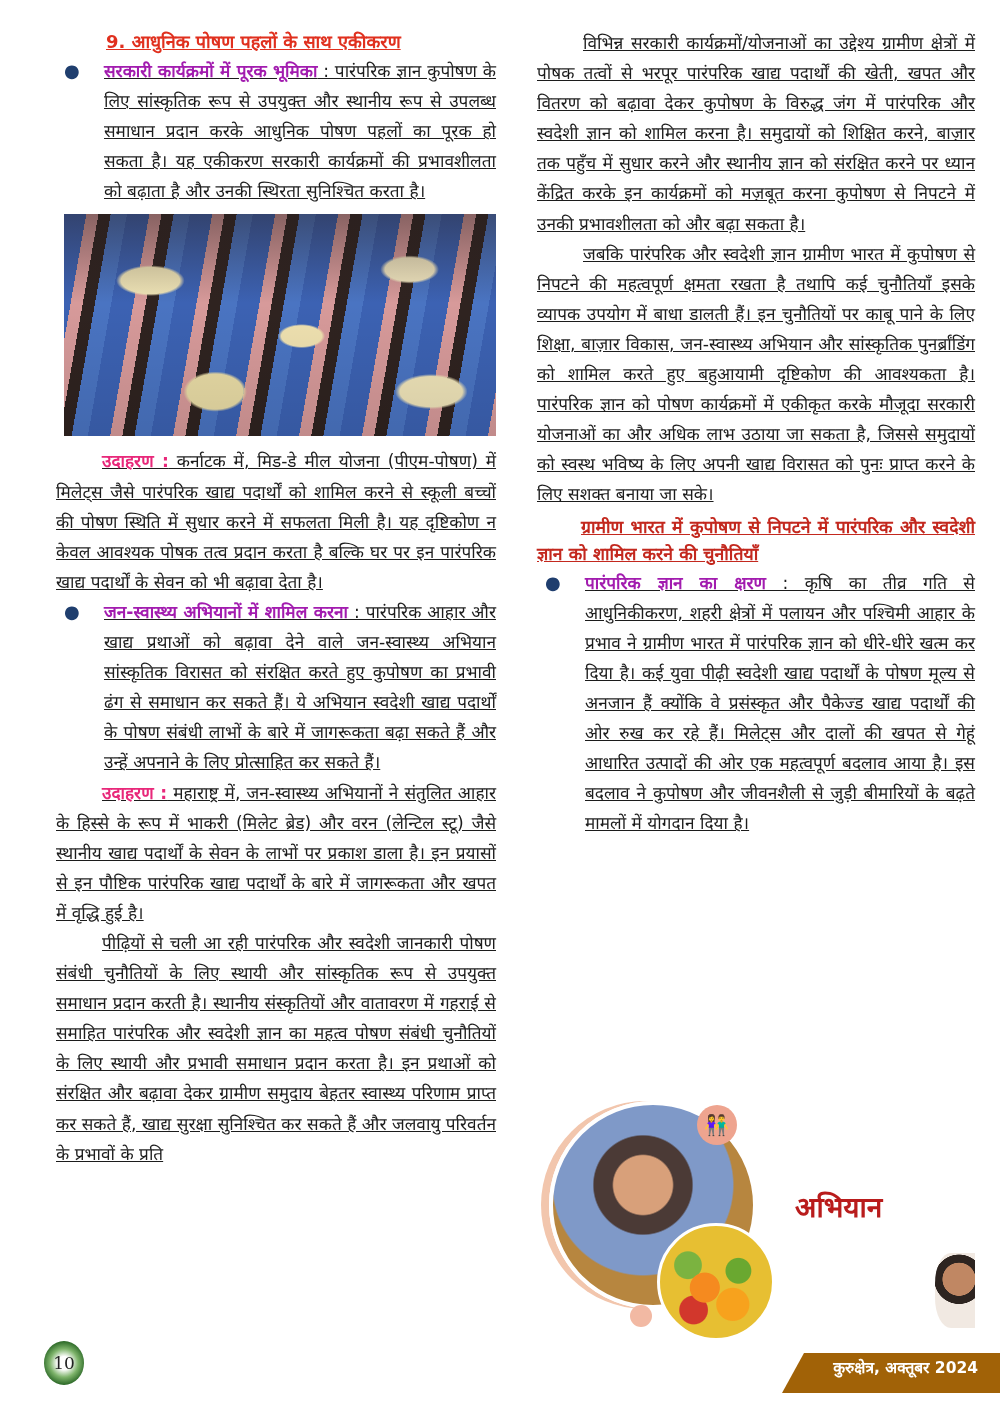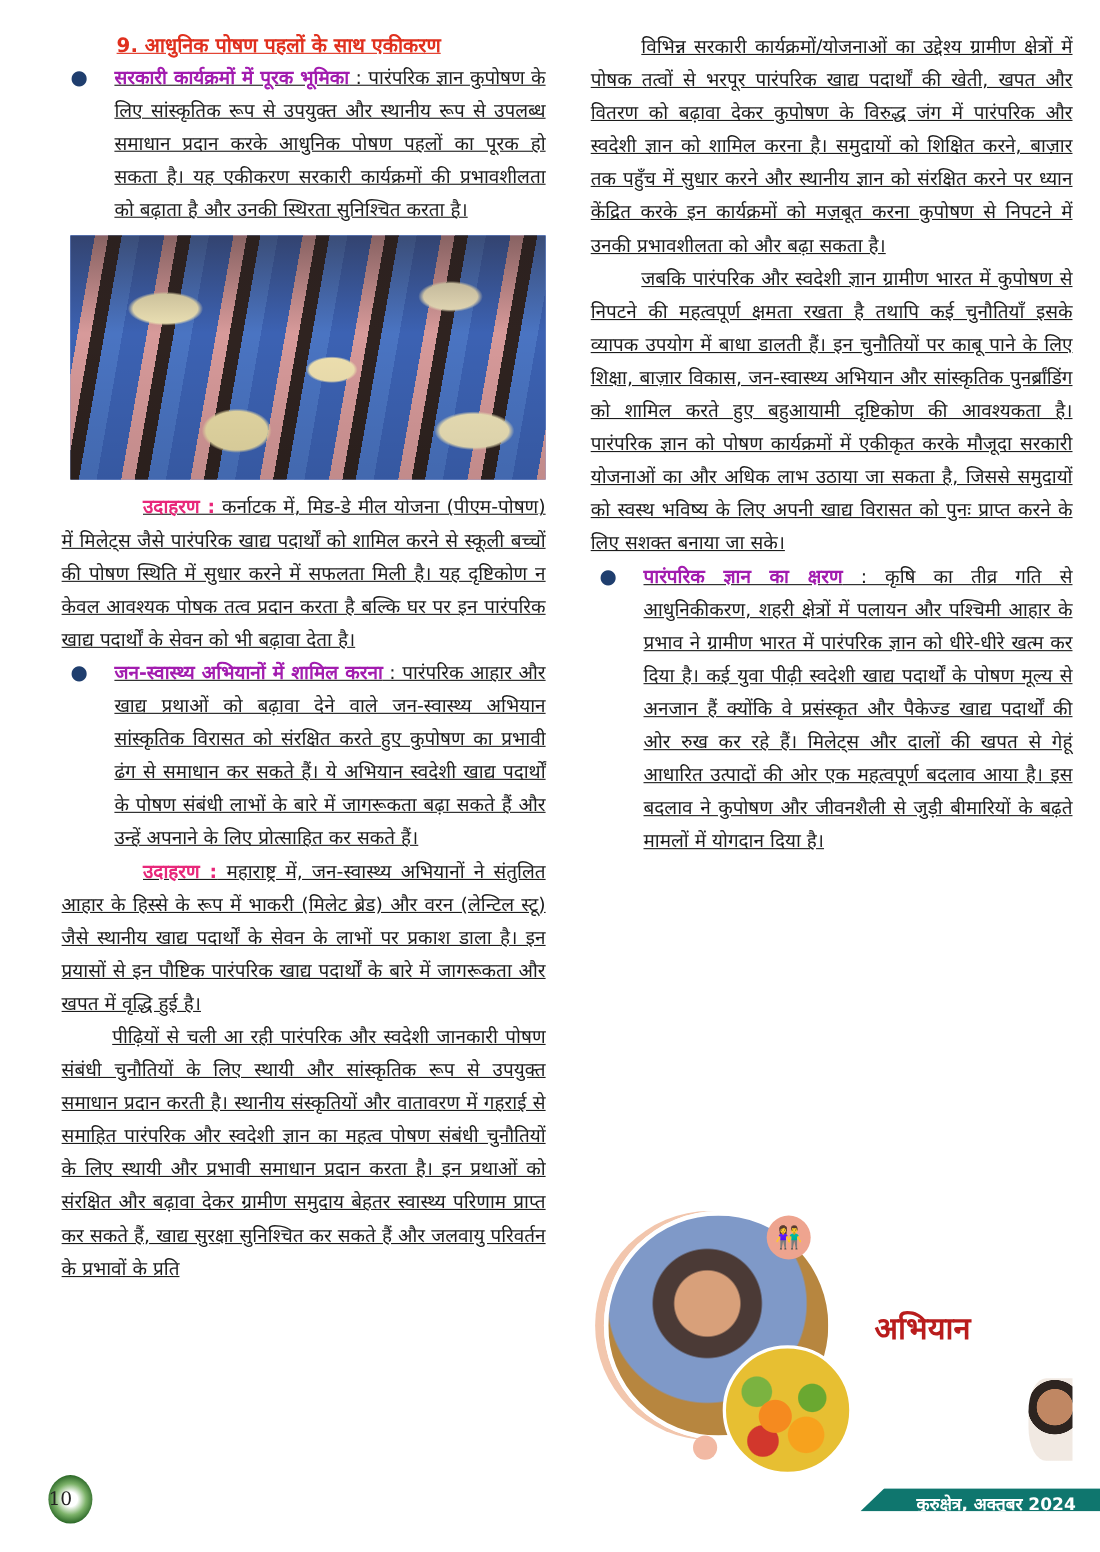--- a/index.html
+++ b/index.html
@@ -9,21 +9,21 @@
   }
   .col { position:absolute; top:28px; font-size:17.2px; line-height:30.1px; text-align:justify; }
   .col-left { left:56px; width:440px; }
   .col-right { left:537px; width:438px; }
   p { margin:0;text-decoration:underline; }
   .indent { text-indent:46px; }
   .sec-title { color:#e0301e; font-weight:bold; font-size:18px; padding-left:50px; line-height:28px; }
   .bullet { position:relative; padding-left:48px; }
   .bullet .dot { position:absolute; left:8px; top:0; color:#1f3e6e; font-size:18px; }
   .bhead { color:#a21caf; font-weight:bold; }
-  .ex-label { color:#e8287a; font-weight:bold;margin-left:28px; }
+  .ex-label { color:#e8287a; font-weight:bold; }
   .photo {
     width:432px; height:222px; margin:8px 0 10px 8px; position:relative; overflow:hidden;
     background:
       radial-gradient(ellipse at 20% 30%, #f1e6b8 0 6%, transparent 7%),
       radial-gradient(ellipse at 55% 55%, #efe1b0 0 6%, transparent 7%),
       radial-gradient(ellipse at 80% 25%, #f4e9c2 0 5%, transparent 6%),
       radial-gradient(ellipse at 35% 80%, #e9dca6 0 7%, transparent 8%),
       radial-gradient(ellipse at 85% 80%, #efe4b9 0 6%, transparent 7%),
       repeating-linear-gradient(100deg, #3c62b3 0 22px, #d79a9a 22px 34px, #2f2320 34px 46px, #4a74c2 46px 62px),
       #3b5eae;
@@ -56,25 +56,25 @@
   .poshan .dot-small { position:absolute; left:93px; top:212px; width:22px; height:22px; border-radius:50%; background:#f2b9a3; }
   .poshan .w1 { position:absolute; left:267px; top:28px; color:#2d9e2a; font-weight:bold; font-size:54px; line-height:60px; }
   .poshan .w2 { position:absolute; left:258px; top:92px; color:#b91c1c; font-weight:bold; font-size:28px; line-height:46px; }
   .poshan .child {
     position:absolute; left:398px; top:160px; width:40px; height:75px; border-radius:40% 0 0 40%;
     background:radial-gradient(circle at 60% 35%, #c08763 0 30%, #2d2420 31% 45%, #f1e9e2 46%);
   }
   .page-num {
     position:absolute; left:44px; top:1341px; width:40px; height:44px; border-radius:50%;
     background:radial-gradient(circle, #ffffff 0 22%, #7db36a 48%, #1c5a1a 78%, #0f3d10 100%);
-    font-family:"DejaVu Serif", serif; font-size:17px; line-height:44px; color:#222;
+    font-family:"DejaVu Serif", serif; font-size:17px; text-align:center; line-height:44px; color:#222;
   }
   .footer-band {
-    position:absolute; left:782px; top:1353px; width:218px; height:21px;
-    background:#0f766e; clip-path:polygon(22px 0, 100% 0, 100% 100%, 0 100%);
+    position:absolute; left:782px; top:1353px; width:218px; height:40px;
+    background:#a16207; clip-path:polygon(22px 0, 100% 0, 100% 100%, 0 100%);
   }
   .footer-band span {
     position:absolute; right:22px; top:3px; color:#fff; font-weight:bold; font-size:15.5px;
   }
 </style>
 </head>
 <body>
 
 <div class="col col-left">
   <p class="sec-title">9. आधुनिक पोषण पहलों के साथ एकीकरण</p>
@@ -96,20 +96,21 @@
   </div>
 
   <p class="indent"><span class="ex-label">उदाहरण :</span><span> महाराष्ट्र में, जन-स्वास्थ्य अभियानों ने संतुलित आहार के हिस्से के रूप में भाकरी (मिलेट ब्रेड) और वरन (लेन्टिल स्टू) जैसे स्थानीय खाद्य पदार्थों के सेवन के लाभों पर प्रकाश डाला है। इन प्रयासों से इन पौष्टिक पारंपरिक खाद्य पदार्थों के बारे में जागरूकता और खपत में वृद्धि हुई है।</span></p>
 
   <p class="indent">पीढ़ियों से चली आ रही पारंपरिक और स्वदेशी जानकारी पोषण संबंधी चुनौतियों के लिए स्थायी और सांस्कृतिक रूप से उपयुक्त समाधान प्रदान करती है। स्थानीय संस्कृतियों और वातावरण में गहराई से समाहित पारंपरिक और स्वदेशी ज्ञान का महत्व पोषण संबंधी चुनौतियों के लिए स्थायी और प्रभावी समाधान प्रदान करता है। इन प्रथाओं को संरक्षित और बढ़ावा देकर ग्रामीण समुदाय बेहतर स्वास्थ्य परिणाम प्राप्त कर सकते हैं, खाद्य सुरक्षा सुनिश्चित कर सकते हैं और जलवायु परिवर्तन के प्रभावों के प्रति</p>
 </div>
 
 <div class="col col-right">
   <p class="indent">विभिन्न सरकारी कार्यक्रमों/योजनाओं का उद्देश्य ग्रामीण क्षेत्रों में पोषक तत्वों से भरपूर पारंपरिक खाद्य पदार्थों की खेती, खपत और वितरण को बढ़ावा देकर कुपोषण के विरुद्ध जंग में पारंपरिक और स्वदेशी ज्ञान को शामिल करना है। समुदायों को शिक्षित करने, बाज़ार तक पहुँच में सुधार करने और स्थानीय ज्ञान को संरक्षित करने पर ध्यान केंद्रित करके इन कार्यक्रमों को मज़बूत करना कुपोषण से निपटने में उनकी प्रभावशीलता को और बढ़ा सकता है।</p>
   <p class="indent">जबकि पारंपरिक और स्वदेशी ज्ञान ग्रामीण भारत में कुपोषण से निपटने की महत्वपूर्ण क्षमता रखता है तथापि कई चुनौतियाँ इसके व्यापक उपयोग में बाधा डालती हैं। इन चुनौतियों पर काबू पाने के लिए शिक्षा, बाज़ार विकास, जन-स्वास्थ्य अभियान और सांस्कृतिक पुनर्ब्रांडिंग को शामिल करते हुए बहुआयामी दृष्टिकोण की आवश्यकता है। पारंपरिक ज्ञान को पोषण कार्यक्रमों में एकीकृत करके मौजूदा सरकारी योजनाओं का और अधिक लाभ उठाया जा सकता है, जिससे समुदायों को स्वस्थ भविष्य के लिए अपनी खाद्य विरासत को पुनः प्राप्त करने के लिए सशक्त बनाया जा सके।</p>
+  <p class="sub-title">ग्रामीण भारत में कुपोषण से निपटने में पारंपरिक और स्वदेशी ज्ञान को शामिल करने की चुनौतियाँ</p>
   <div class="bullet">
     <span class="dot">●</span>
     <p><span class="bhead">पारंपरिक ज्ञान का क्षरण</span><span> : कृषि का तीव्र गति से आधुनिकीकरण, शहरी क्षेत्रों में पलायन और पश्चिमी आहार के प्रभाव ने ग्रामीण भारत में पारंपरिक ज्ञान को धीरे-धीरे खत्म कर दिया है। कई युवा पीढ़ी स्वदेशी खाद्य पदार्थों के पोषण मूल्य से अनजान हैं क्योंकि वे प्रसंस्कृत और पैकेज्ड खाद्य पदार्थों की ओर रुख कर रहे हैं। मिलेट्स और दालों की खपत से गेहूं आधारित उत्पादों की ओर एक महत्वपूर्ण बदलाव आया है। इस बदलाव ने कुपोषण और जीवनशैली से जुड़ी बीमारियों के बढ़ते मामलों में योगदान दिया है।</span></p>
   </div>
 </div>
 
 <div class="poshan">
   <div class="big-circle"></div>
   <div class="icon-circle">👫</div>
   <div class="fruit-circle"></div>

